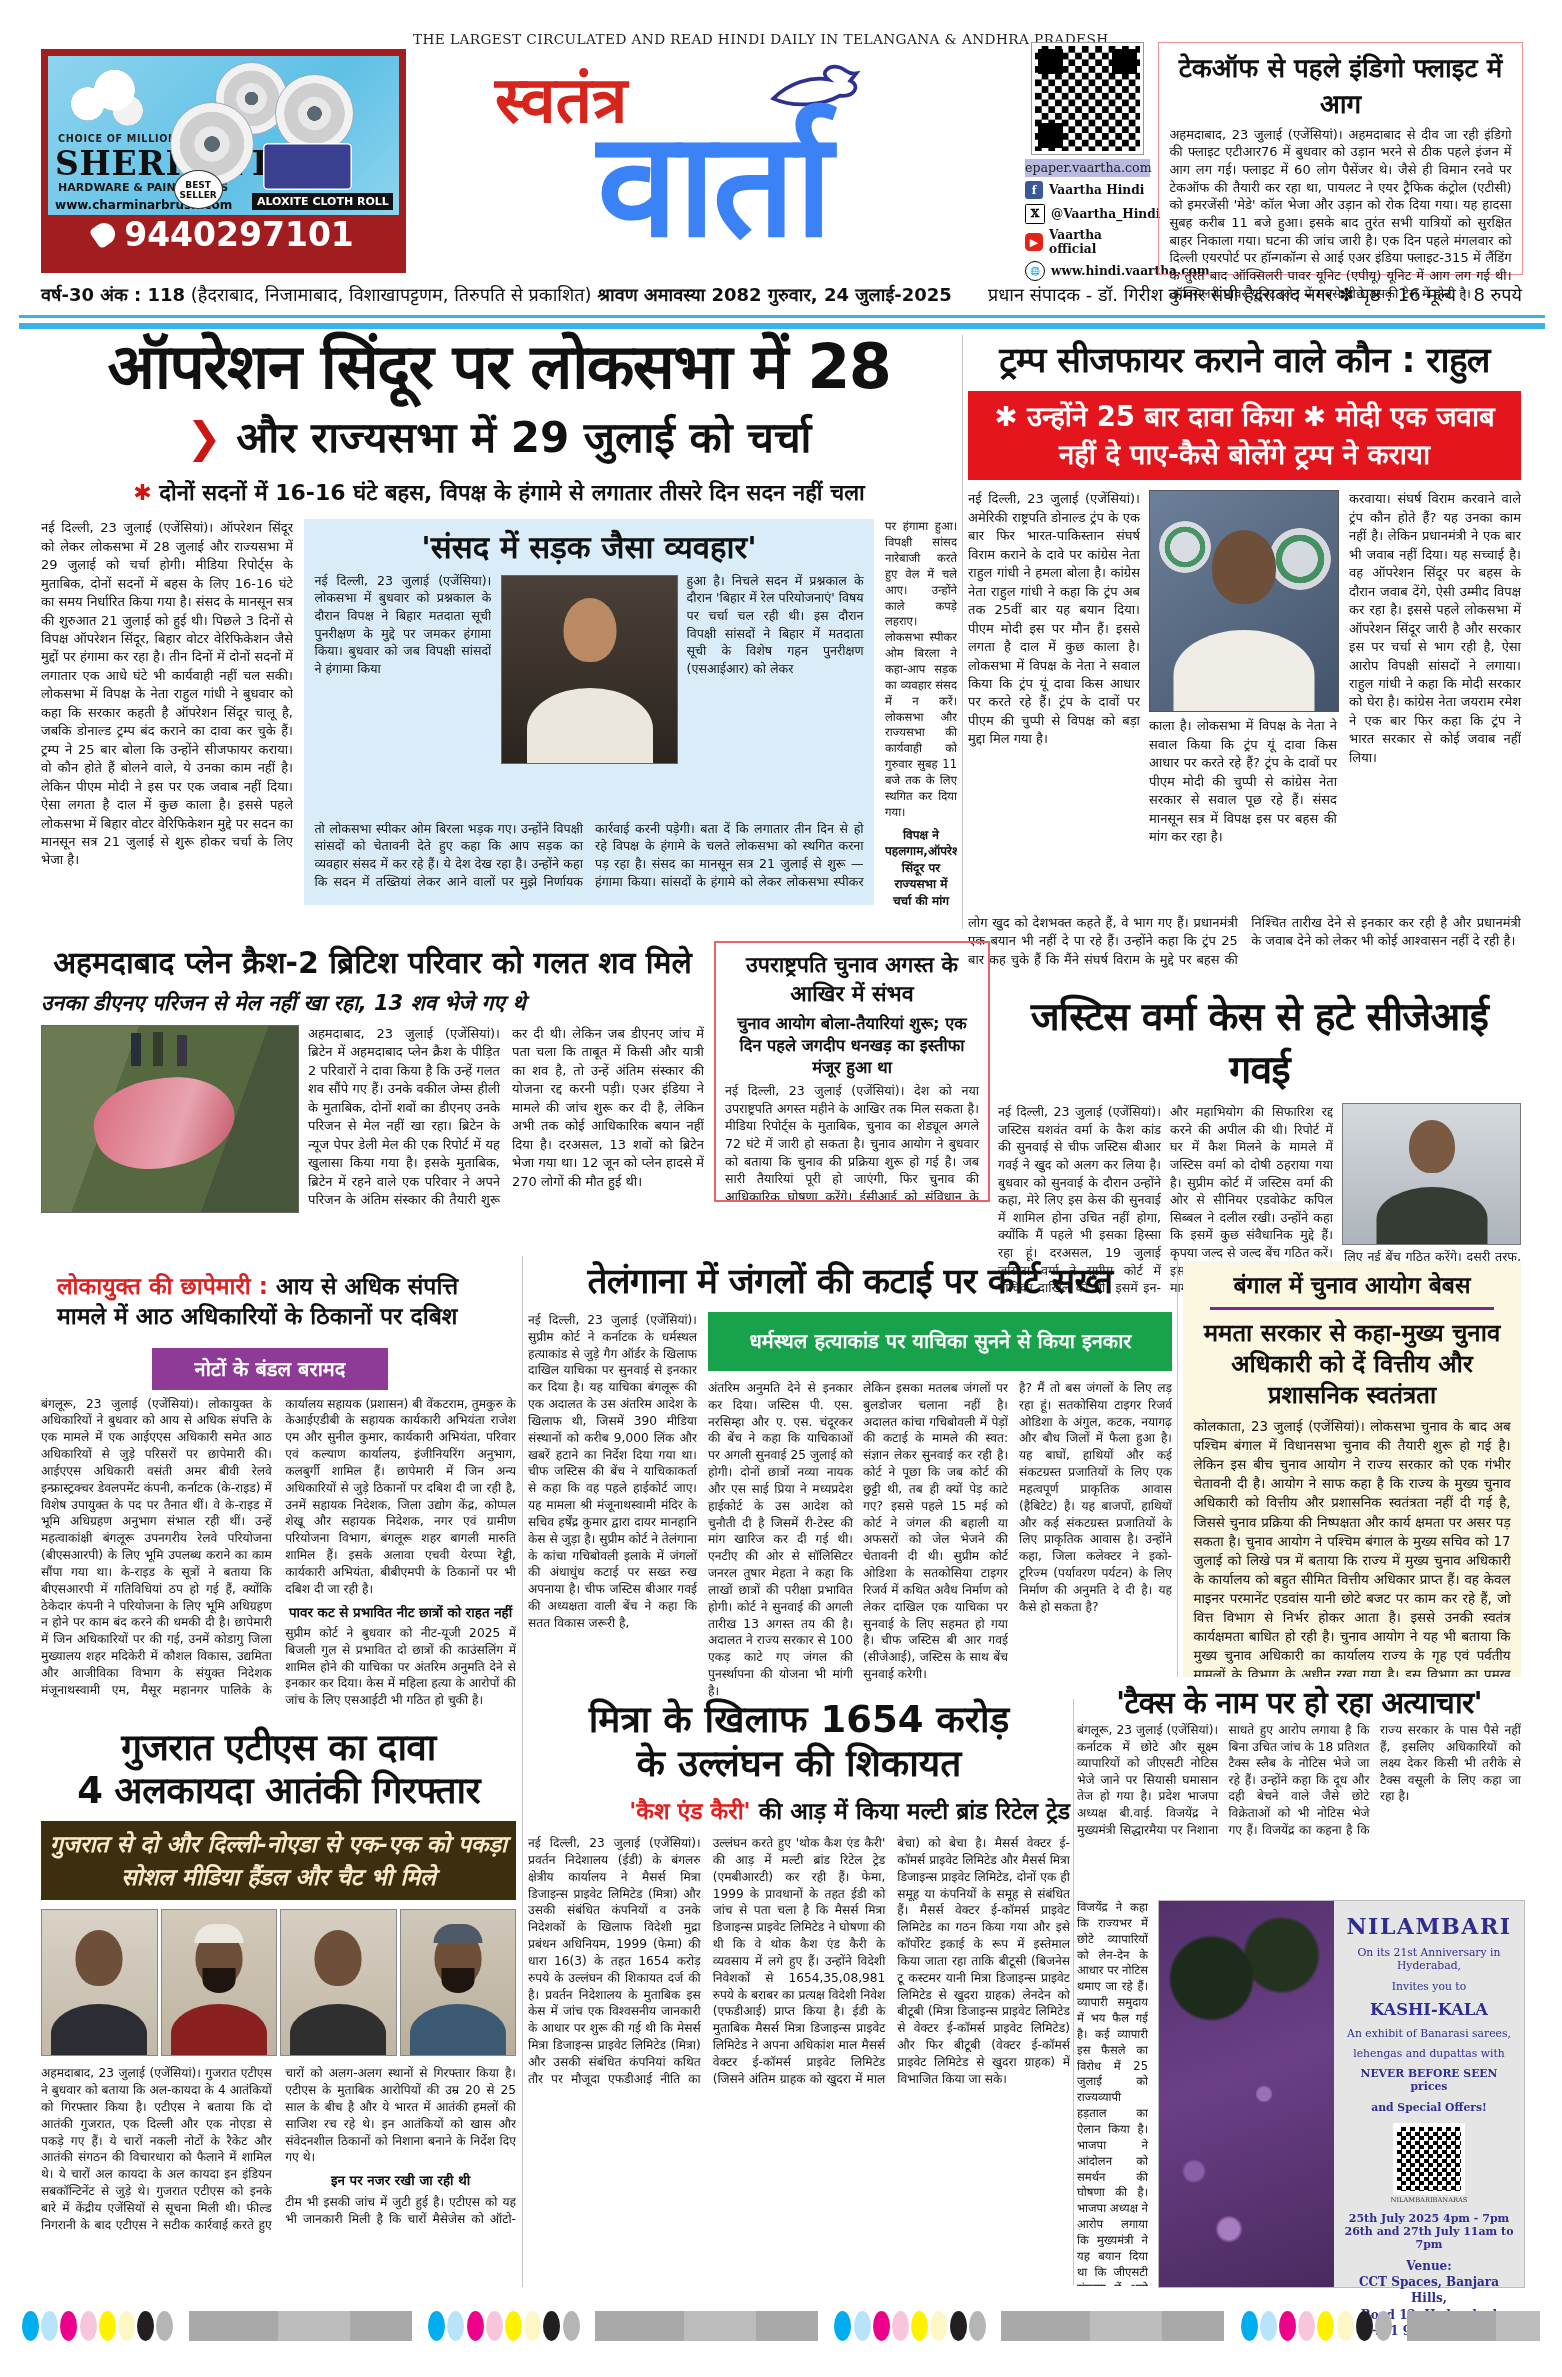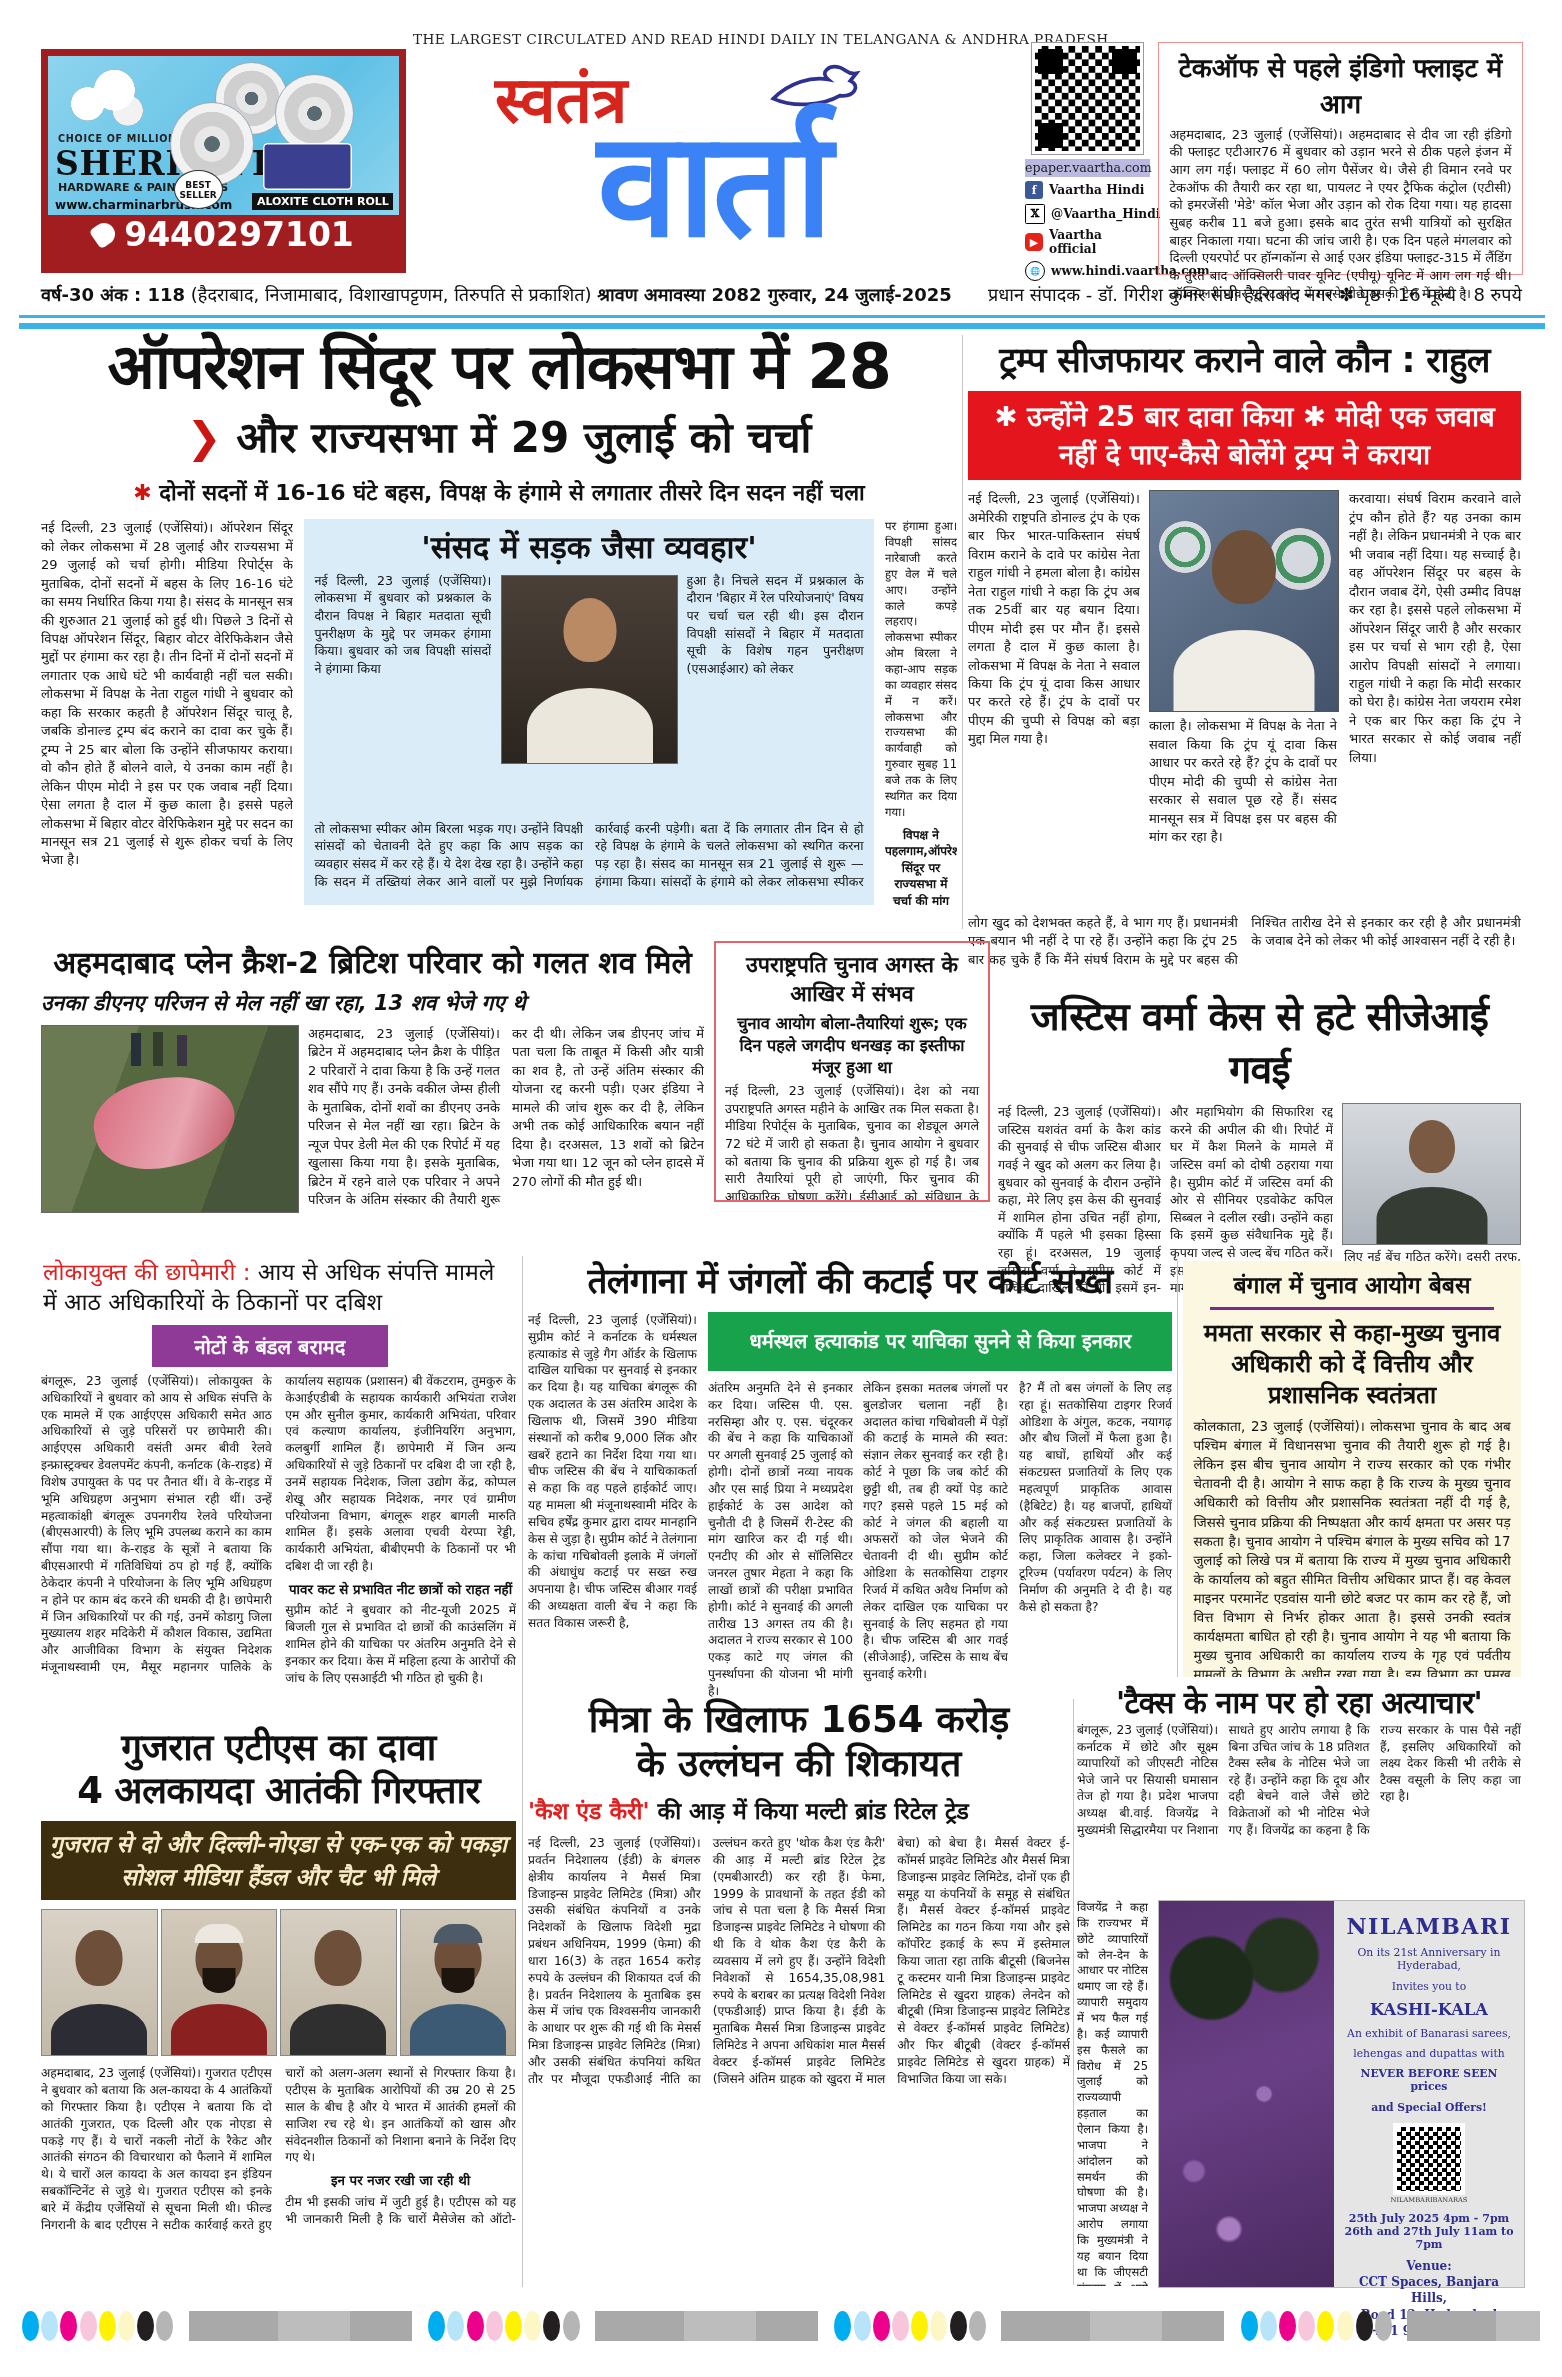--- a/index.html
+++ b/index.html
@@ -113,21 +113,21 @@
   .justice{position:absolute;left:998px;top:988px;width:523px;height:245px;}
   .justice h2{margin:0;font-size:39px;font-weight:900;text-align:center;letter-spacing:-0.7px;}
   .jus-row{position:relative;margin-top:9px;height:191px;overflow:hidden;font-size:12.6px;line-height:1.4;}
   .jus-c1{position:absolute;left:0;top:0;width:163px;height:191px;overflow:hidden;}
   .jus-c2{position:absolute;left:172px;top:0;width:163px;height:191px;overflow:hidden;}
   .jus-ph{position:absolute;right:0;top:0;width:177px;height:140px;background:linear-gradient(#d6dadf,#aeb4bb);border:0.7px solid #777;overflow:hidden;}
   .jus-c3{position:absolute;right:0;top:145px;width:177px;height:46px;overflow:hidden;}
 
   
   .loka{position:absolute;left:41px;top:1256px;width:475px;height:466px;}
-  .loka h3{margin:2px;font-size:23px;font-weight:400;line-height:1.3;}
+  .loka h3{margin:16px;font-size:23px;font-weight:700;line-height:1.3;}
   .loka .kick{color:#e02020;}
   .purple{width:230px;margin:7.4px 0 6px 111px;background:#8e3a96;color:#fff;text-align:center;font-size:20px;font-weight:900;padding:7.4px 3px;}
   .loka-body{height:349px;overflow:hidden;column-count:2;column-gap:13.4px;font-size:12.2px;line-height:1.38;}
   .h4line{font-weight:900;text-align:center;font-size:13.4px;margin:6px 0 3px;}
 
   
   .forest{position:absolute;left:528px;top:1256px;width:644px;height:450px;}
   .forest h2{margin:0;font-size:35px;font-weight:900;text-align:center;letter-spacing:-0.7px;}
   .forest-rel{position:relative;margin-top:9px;height:401px;overflow:hidden;font-size:12.2px;line-height:1.38;}
   .fo-c1{position:absolute;left:0;top:0;width:169px;height:401px;overflow:hidden;}
@@ -154,21 +154,21 @@
   .torso{position:absolute;left:50%;bottom:-7.4px;transform:translateX(-50%);width:96px;height:59px;border-radius:50% 50% 0 0;}
   .t1{background:#2c2c34;} .t2{background:#8b2020;} .t3{background:#2f2f2f;} .t4{background:#3c5a74;}
   .cap{position:absolute;left:50%;top:13.4px;transform:translateX(-50%);width:49px;height:19.3px;border-radius:30px 30px 0 0;}
   .capw{background:#ece8df;} .capg{background:#4e5a68;}
   .beard{position:absolute;left:50%;top:58px;transform:translateX(-50%);width:33px;height:25px;border-radius:0 0 50% 50%;background:#1d150e;}
   .guj-body{margin-top:9px;height:171px;overflow:hidden;column-count:2;column-gap:13.4px;font-size:12.2px;line-height:1.38;}
 
   
   .mitra{position:absolute;left:528px;top:1698px;width:542px;height:594px;}
   .mitra h2{margin:0;font-size:37px;font-weight:900;text-align:center;line-height:1.2;}
-  .mitra .sub{margin-top:7.4px;font-size:23px;font-weight:900;text-align:left;}
+  .mitra .sub{margin-top:7.4px;font-size:23px;font-weight:900;text-align:right;}
   .mitra .sub .red{color:#e02020;}
   .mitra-body{margin-top:9px;height:445px;overflow:hidden;column-count:3;column-gap:12px;font-size:12.2px;line-height:1.38;}
 
   
   .tax{position:absolute;left:1077px;top:1681px;width:444px;}
   .tax h2{margin:0;font-size:30px;font-weight:900;text-align:center;letter-spacing:-0.7px;}
   .tax-body{height:157px;overflow:hidden;column-count:3;column-gap:10.4px;font-size:12.2px;line-height:1.36;}
   .tax-narrow{position:absolute;left:1077px;top:1900px;width:71px;height:386px;overflow:hidden;font-size:11.5px;line-height:1.38;}
 
   

